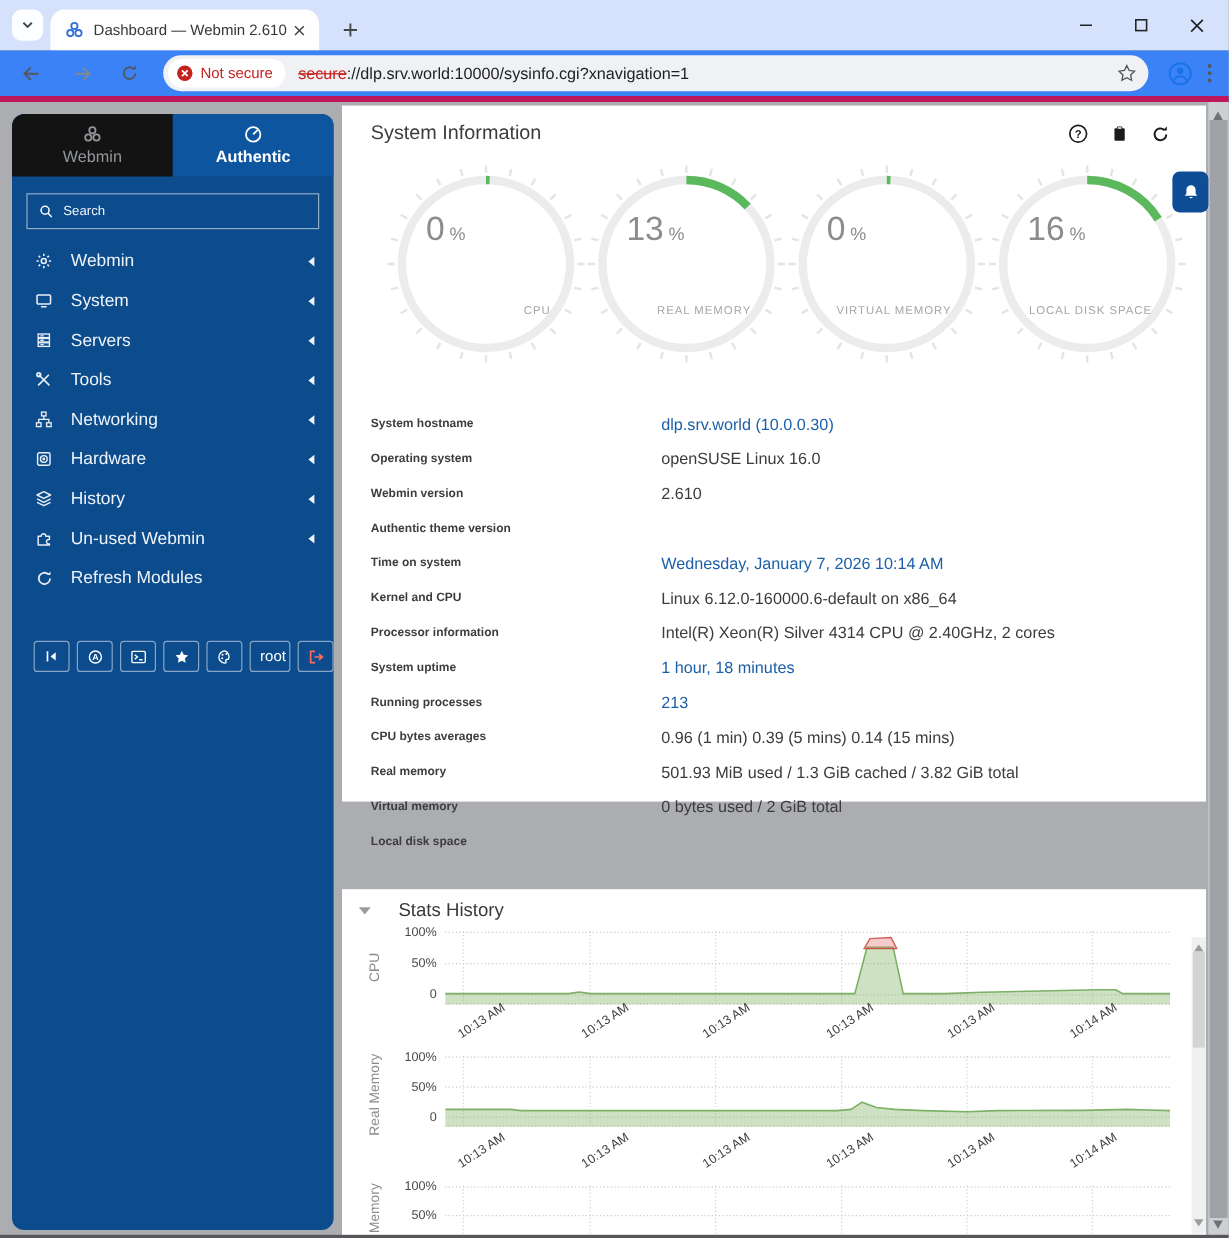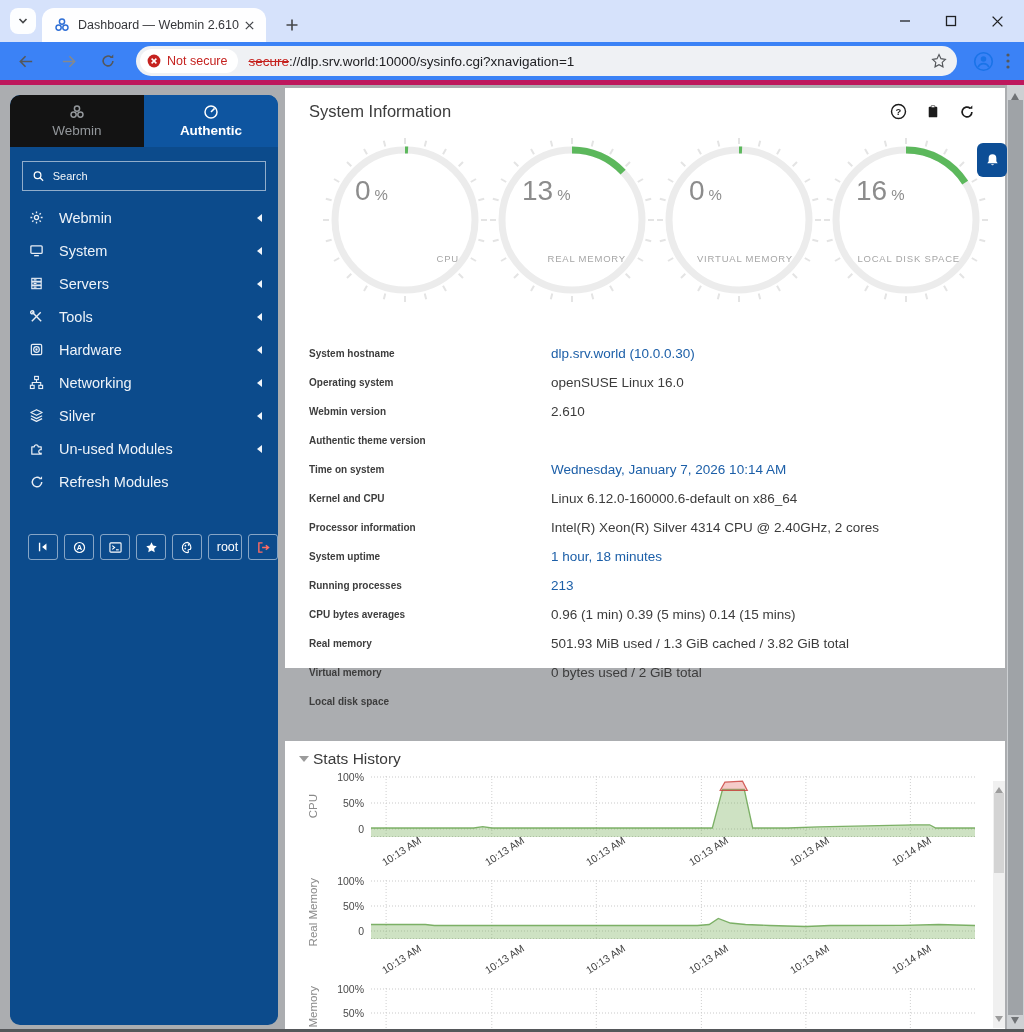--- a/index.html
+++ b/index.html
@@ -68,21 +68,21 @@
   .gauges { display:flex; padding-left:13px; margin-top:16px; }
   .gauge-cell { width:174px; display:flex; justify-content:center; }
 
   .info-table { margin-top:36px; }
   .irow { display:grid; grid-template-columns:242px 1fr; height:29px; align-items:center; }
   .ilabel { font-weight:bold; font-size:10px; color:#3d3d3d; }
   .ival { font-size:13.5px; color:#3c3c3c; }
   .ival.link { color:#1c5fa8; cursor:pointer; }
 
   .panel-stats { top:656px; height:291px; padding:9px 14px 0 14px; overflow:hidden; }
-  .stats-header { display:flex; align-items:center; gap:4px; cursor:pointer; }
+  .stats-header { display:flex; align-items:center; gap:23px; cursor:pointer; }
   .collapse-tri { width:0; height:0; border:5px solid transparent; border-top:6px solid #9b9b9b; margin-top:5px; }
   .stats-title { font-size:15.5px; color:#3a3a3a; }
   .charts { margin-top:6px; padding-right:16px; position:relative; }
   .chart-row { display:flex; margin-bottom:2px; }
   .axis-name { width:28px; display:flex; align-items:center; justify-content:center; }
   .axis-name span { transform:rotate(180deg); writing-mode:vertical-rl; font-size:11.5px; color:#8a8a8a; white-space:nowrap; }
   .ycol { width:44px; position:relative; }
   .yt { position:absolute; right:7px; transform:translateY(-50%); font-size:10.5px; color:#4a4a4a; }
   .plot { flex:1; position:relative; background:#fff; }
   .xrow { position:relative; height:38px; margin-left:72px; margin-right:16px; }
@@ -285,66 +285,66 @@
                 <circle cx="3.5" cy="3.5" r="1.7"></circle>
               </g>
             </svg>
           </span>
           <span class="mi-label">Tools</span>
           <span class="mi-caret"></span>
         </div>
         <div class="menu-item">
           <span class="mi-icon">
             <svg viewBox="0 0 16 16" width="15" height="15">
-              <g stroke="currentColor" stroke-width="1.3" fill="none">
-                <rect x="2.5" y="2.5" width="11" height="11" rx="1.5"></rect>
-                <circle cx="8" cy="8" r="3"></circle>
-                <circle cx="8" cy="8" r="0.6"></circle>
-              </g>
-            </svg>
-          </span>
-          <span class="mi-label">Hardware</span>
-          <span class="mi-caret"></span>
-        </div>
-        <div class="menu-item">
-          <span class="mi-icon">
-            <svg viewBox="0 0 16 16" width="15" height="15">
               <g stroke="currentColor" stroke-width="1.2" fill="none">
                 <rect x="6" y="1.5" width="4" height="3.4"></rect>
                 <rect x="1.5" y="11" width="4" height="3.4"></rect>
                 <rect x="10.5" y="11" width="4" height="3.4"></rect>
                 <path d="M8 4.9V8M8 8H3.5v3M8 8h4.5v3"></path>
               </g>
             </svg>
           </span>
           <span class="mi-label">Networking</span>
           <span class="mi-caret"></span>
         </div>
         <div class="menu-item">
           <span class="mi-icon">
             <svg viewBox="0 0 16 16" width="15" height="15">
+              <g stroke="currentColor" stroke-width="1.3" fill="none">
+                <rect x="2.5" y="2.5" width="11" height="11" rx="1.5"></rect>
+                <circle cx="8" cy="8" r="3"></circle>
+                <circle cx="8" cy="8" r="0.6"></circle>
+              </g>
+            </svg>
+          </span>
+          <span class="mi-label">Hardware</span>
+          <span class="mi-caret"></span>
+        </div>
+        <div class="menu-item">
+          <span class="mi-icon">
+            <svg viewBox="0 0 16 16" width="15" height="15">
               <g stroke="currentColor" stroke-width="1.3" fill="none" stroke-linejoin="round">
                 <path d="M8 1.8L14 4.8 8 7.8 2 4.8z"></path>
                 <path d="M2 8.3l6 3 6-3"></path>
                 <path d="M2 11.3l6 3 6-3"></path>
               </g>
             </svg>
           </span>
-          <span class="mi-label">Silver</span>
+          <span class="mi-label">History</span>
           <span class="mi-caret"></span>
         </div>
         <div class="menu-item">
           <span class="mi-icon">
             <svg viewBox="0 0 16 16" width="15" height="15">
               <g stroke="currentColor" stroke-width="1.3" fill="none" stroke-linejoin="round">
                 <path d="M3 6.2h2.6a2 2 0 1 1 4.2 0H13v3a2 2 0 1 0 0 3.8V14H3z"></path>
               </g>
             </svg>
           </span>
-          <span class="mi-label">Un-used Modules</span>
+          <span class="mi-label">Un-used Webmin</span>
           <span class="mi-caret"></span>
         </div>
         <div class="menu-item">
           <span class="mi-icon">
             <svg viewBox="0 0 16 16" width="14" height="14">
               <path d="M13.4 8a5.4 5.4 0 1 1-1.8-4" fill="none" stroke="currentColor" stroke-width="1.7"></path>
               <path d="M13.8 1.4v3.4h-3.4z" fill="currentColor"></path>
             </svg>
           </span>
           <span class="mi-label">Refresh Modules</span>

